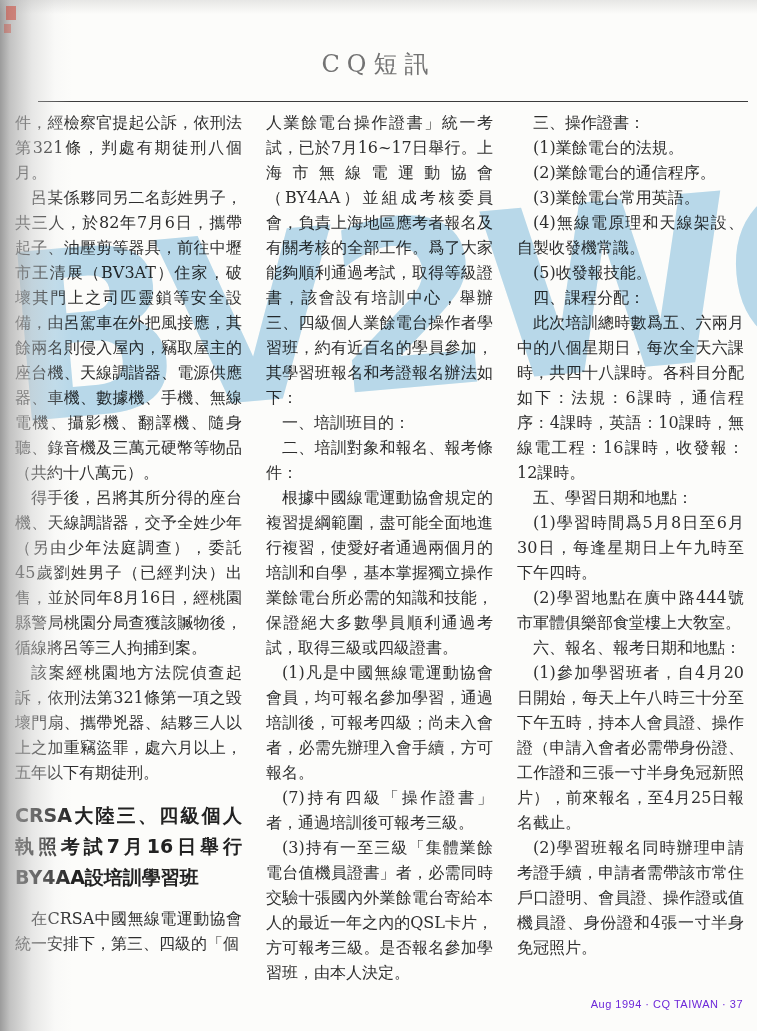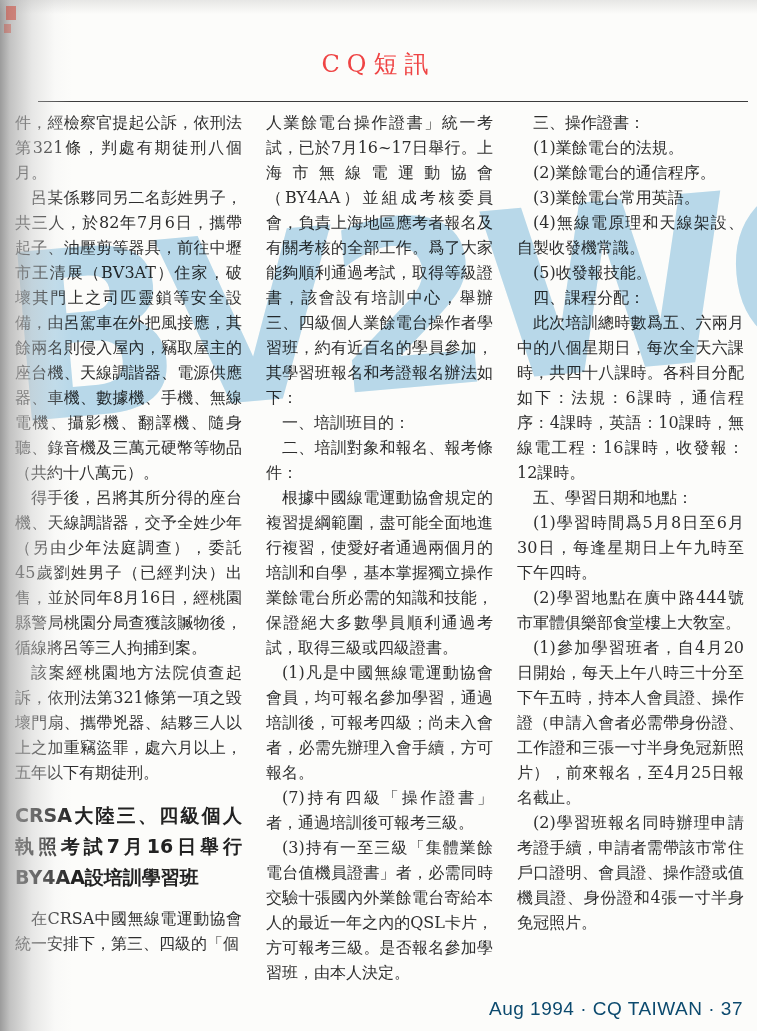--- a/index.html
+++ b/index.html
@@ -31,21 +31,21 @@
     z-index:6;pointer-events:none;
   }
   .red-mark-1{position:absolute;left:6px;top:6px;width:10px;height:14px;background:rgba(205,70,55,0.55);z-index:7;}
   .red-mark-2{position:absolute;left:4px;top:24px;width:7px;height:9px;background:rgba(205,70,55,0.4);z-index:7;}
 
   
   .masthead{
     position:absolute;top:48px;left:0;width:100%;
     text-align:center;
     font-size:24px;letter-spacing:7px;
-    color:#ef4444;
+    color:#737373;
     font-family:"DejaVu Serif", serif;
   }
   .rule{
     position:absolute;top:101px;left:38px;width:710px;height:0;
     border-top:1.7px solid #3c3c3c;
   }
 
   
   .watermark{
     position:absolute;
@@ -86,21 +86,21 @@
     color:#222;
     text-align:justify;
     text-justify:inter-character;
     margin:15px 0 13px;
   }
 
   
   .footer{
     position:absolute;right:14px;top:998px;
     font-family:"Liberation Sans", sans-serif;
-    font-size:19px;color:#0c4a6e;
+    font-size:11px;color:#6d28d9;
     letter-spacing:0.5px;
   }
 </style>
 </head>
 <body>
 
 <div class="page">
 
   <div class="masthead">CQ短訊</div>
   <div class="rule"></div>
@@ -130,20 +130,21 @@
         <p class="body indent">(1)業餘電台的法規。</p>
         <p class="body indent">(2)業餘電台的通信程序。</p>
         <p class="body indent">(3)業餘電台常用英語。</p>
         <p class="body indent">(4)無線電原理和天線架設、自製收發機常識。</p>
         <p class="body indent">(5)收發報技能。</p>
         <p class="body indent">四、課程分配：</p>
         <p class="body indent">此次培訓總時數爲五、六兩月中的八個星期日，每次全天六課時，共四十八課時。各科目分配如下：法規：6課時，通信程序：4課時，英語：10課時，無線電工程：16課時，收發報：12課時。</p>
         <p class="body indent">五、學習日期和地點：</p>
         <p class="body indent">(1)學習時間爲5月8日至6月30日，每逢星期日上午九時至下午四時。</p>
         <p class="body indent">(2)學習地點在廣中路444號市軍體俱樂部食堂樓上大敎室。</p>
+        <p class="body indent">六、報名、報考日期和地點：</p>
         <p class="body indent">(1)參加學習班者，自4月20日開始，每天上午八時三十分至下午五時，持本人會員證、操作證（申請入會者必需帶身份證、工作證和三張一寸半身免冠新照片），前來報名，至4月25日報名截止。</p>
         <p class="body indent">(2)學習班報名同時辦理申請考證手續，申請者需帶該市常住戶口證明、會員證、操作證或值機員證、身份證和4張一寸半身免冠照片。</p>
       </div>
   </div>
 
   <div class="footer">Aug 1994 · CQ TAIWAN · 37</div>
 
   <div class="scan-edge-left"></div>
   <div class="scan-edge-top"></div>
   <div class="red-mark-1"></div>

